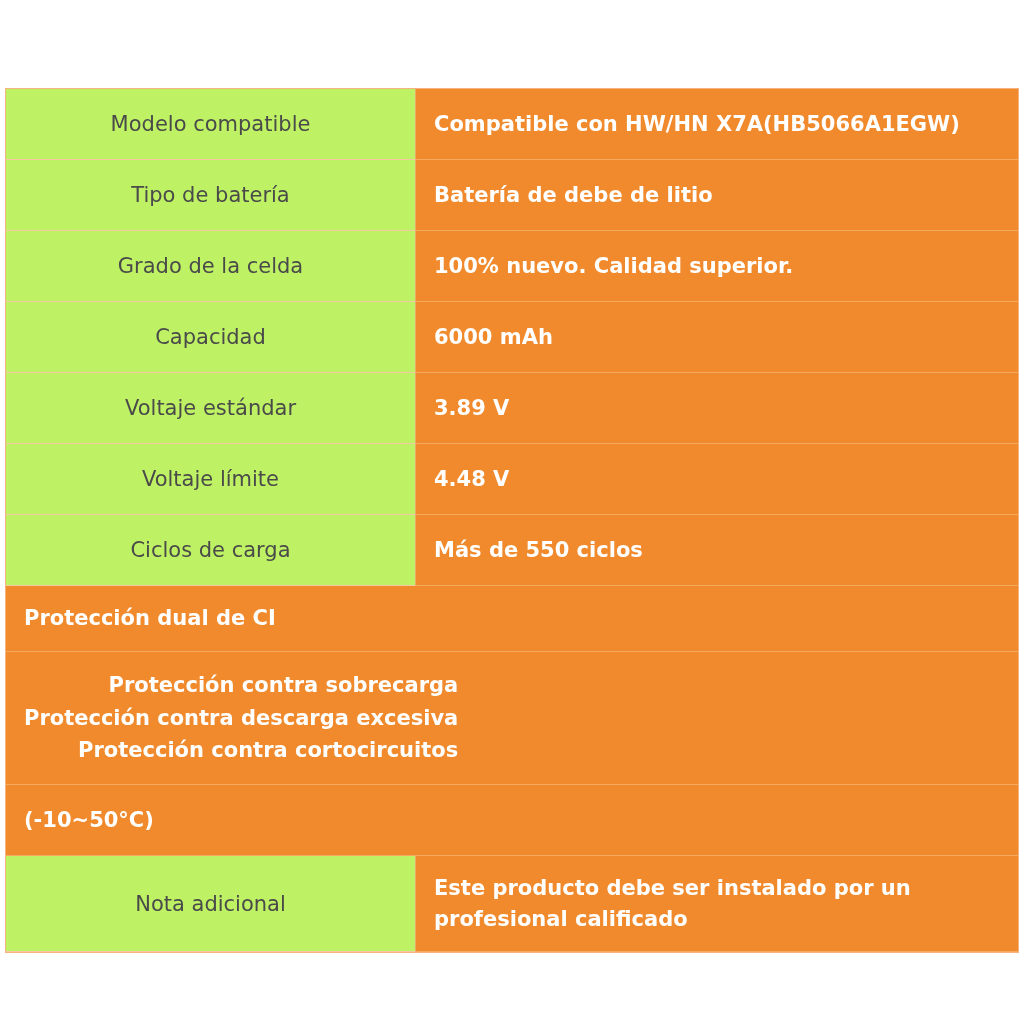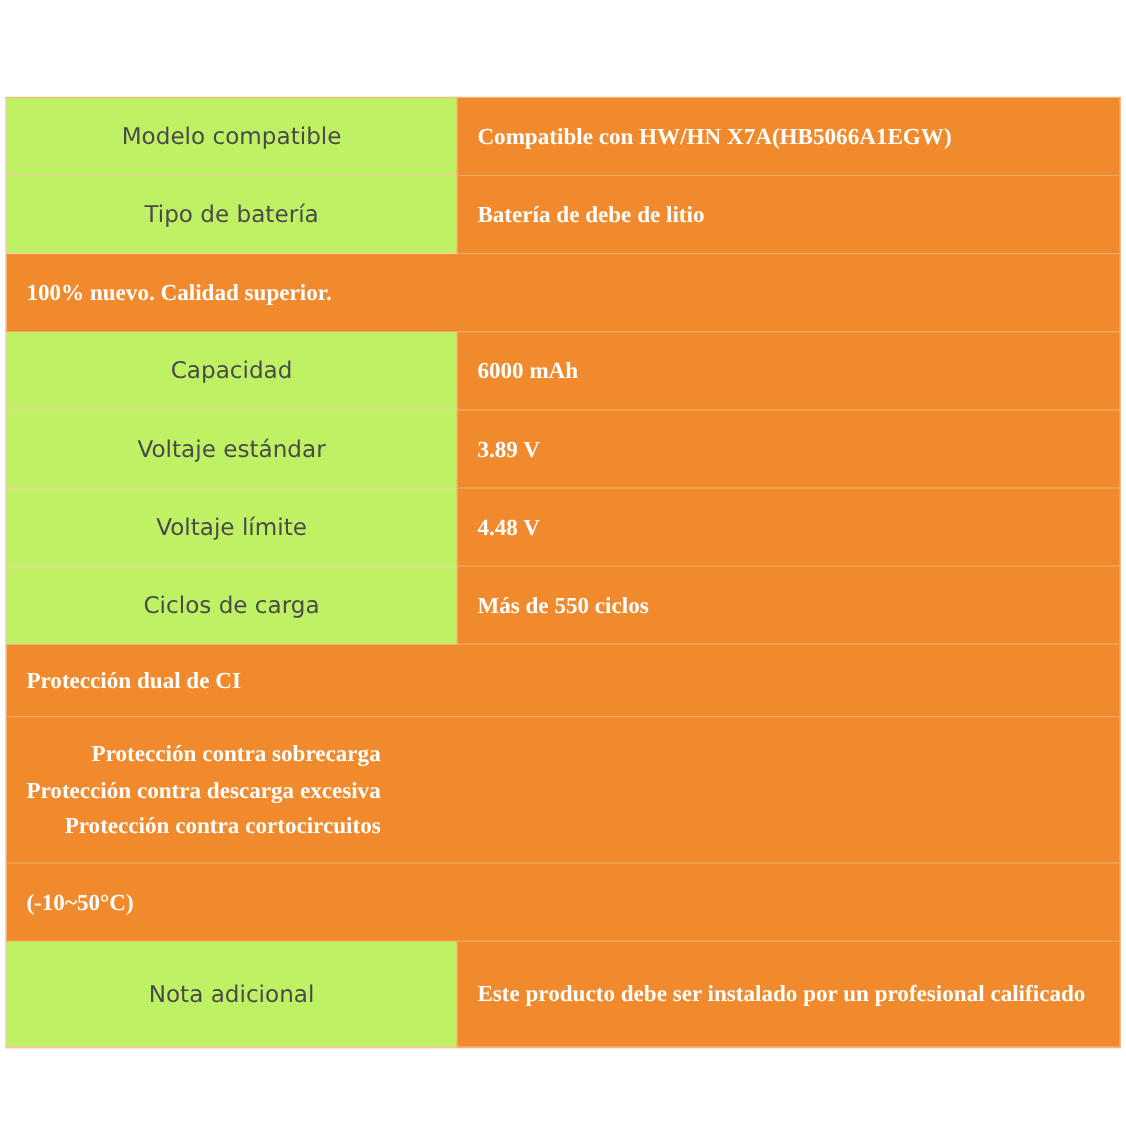--- a/index.html
+++ b/index.html
@@ -46,21 +46,20 @@
   }
 
   .spec-values {
     flex: 1 1 auto;
     box-sizing: border-box;
     background: #f08a2c;
     display: flex;
     flex-direction: column;
     justify-content: center;
     border-bottom: 1px solid #f5a95c;
-    font-family: Liberation Serif, serif;
   }
 
   .spec-value {
     color: #ffffff;
     font-size: 21px;
     font-weight: bold;
     padding: 6px 0 6px 18px;
     line-height: 1.45;
     box-sizing: border-box;
     display: flex;
@@ -102,20 +101,21 @@
   </div>
 
   <div class="spec-row row-h-72">
     <div class="spec-label">Tipo de batería</div>
     <div class="spec-values">
       <div class="spec-value">Batería de debe de litio</div>
     </div>
   </div>
 
   <div class="spec-row row-h-72">
+    <div class="spec-label">Grado de la celda</div>
     <div class="spec-values">
       <div class="spec-value">100% nuevo. Calidad superior.</div>
     </div>
   </div>
 
   <div class="spec-row row-h-72">
     <div class="spec-label">Capacidad</div>
     <div class="spec-values">
       <div class="spec-value">6000 mAh</div>
     </div>

